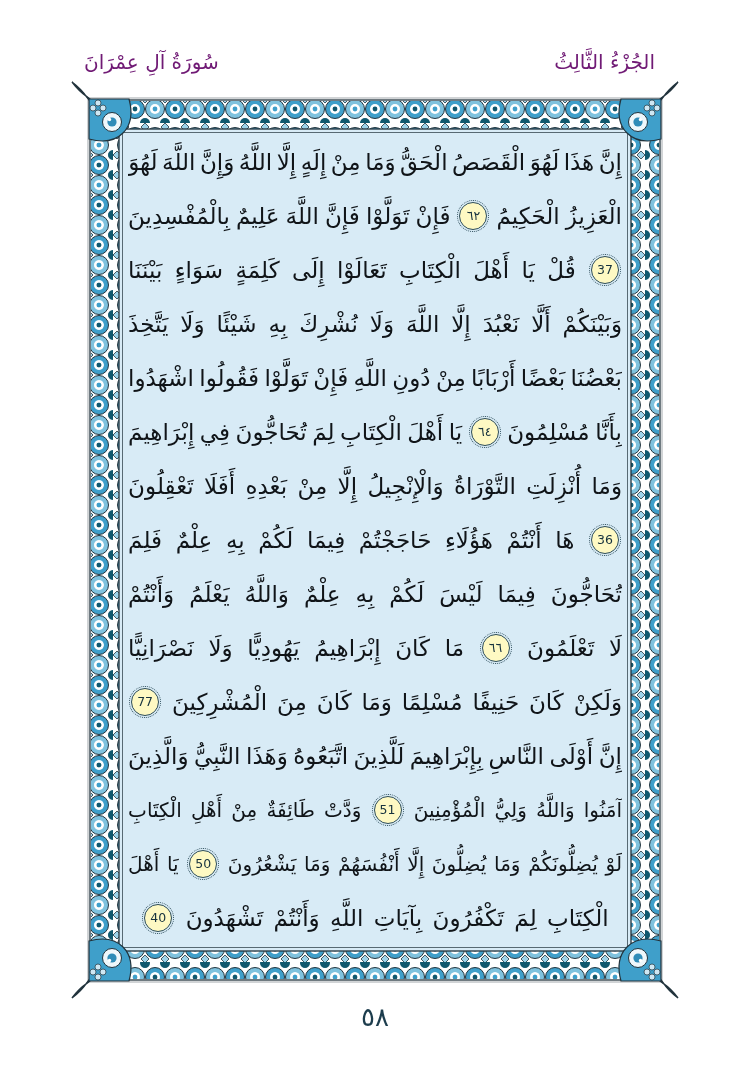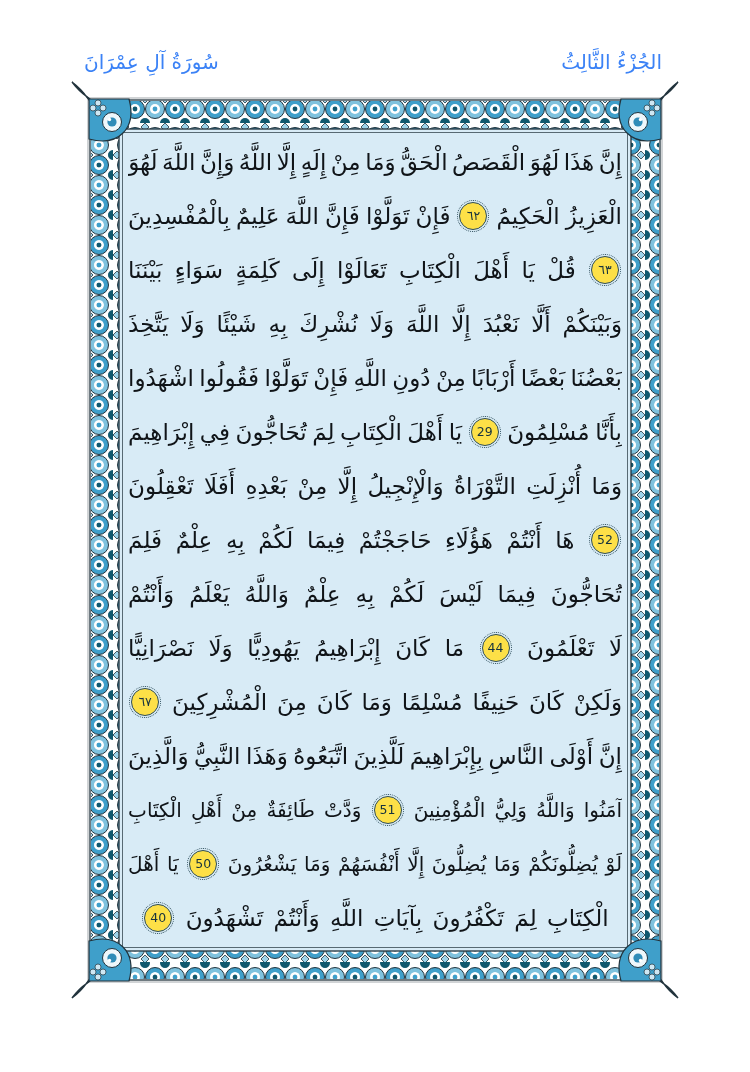--- a/index.html
+++ b/index.html
@@ -15,25 +15,25 @@
     position: relative;
     width: 750px;
     height: 1072px;
     background: #ffffff;
   }
   
   .hdr {
     position: absolute;
     top: 50px;
     font-size: 20px;
-    color: #3b82f6;
+    color: #701a75;
     white-space: nowrap;
   }
   #hdr-surah { left: 84px; }
-  #hdr-juz   { right: 88px; }
+  #hdr-juz   { right: 95px; }
 
   
   #frame-svg {
     position: absolute;
     left: 65px;
     top: 75px;
     width: 620px;
     height: 930px;
     overflow: visible;
   }
@@ -63,21 +63,21 @@
     white-space: nowrap;
   }
   .line.dense { font-size: 20px; }
   .line.center { justify-content: center; gap: 0.45em; }
   .w { white-space: nowrap; }
   .ayah {
     flex: 0 0 auto;
     width: 26px;
     height: 26px;
     border-radius: 50%;
-    background: #fde047;
+    background: #fef9c3;
     border: 1.5px solid #2c4c5a;
     outline: 1px dotted #2c4c5a;
     outline-offset: 1px;
     display: inline-flex;
     align-items: center;
     justify-content: center;
     margin: 12px 3px;
   }
   .ayah-num {
     font-size: 12.5px;
@@ -188,21 +188,21 @@
             <span class="ayah-num">٦٢</span>
           </span>
           <span class="w">فَإِنْ</span>
           <span class="w">تَوَلَّوْا</span>
           <span class="w">فَإِنَّ</span>
           <span class="w">اللَّهَ</span>
           <span class="w">عَلِيمٌ</span>
           <span class="w">بِالْمُفْسِدِينَ</span>
         </div><div class="line">
           <span class="ayah">
-            <span class="ayah-num">٦٣</span>
+            <span class="ayah-num">37</span>
           </span>
           <span class="w">قُلْ</span>
           <span class="w">يَا</span>
           <span class="w">أَهْلَ</span>
           <span class="w">الْكِتَابِ</span>
           <span class="w">تَعَالَوْا</span>
           <span class="w">إِلَى</span>
           <span class="w">كَلِمَةٍ</span>
           <span class="w">سَوَاءٍ</span>
           <span class="w">بَيْنَنَا</span>
@@ -226,42 +226,42 @@
           <span class="w">دُونِ</span>
           <span class="w">اللَّهِ</span>
           <span class="w">فَإِنْ</span>
           <span class="w">تَوَلَّوْا</span>
           <span class="w">فَقُولُوا</span>
           <span class="w">اشْهَدُوا</span>
         </div><div class="line">
           <span class="w">بِأَنَّا</span>
           <span class="w">مُسْلِمُونَ</span>
           <span class="ayah">
-            <span class="ayah-num">29</span>
+            <span class="ayah-num">٦٤</span>
           </span>
           <span class="w">يَا</span>
           <span class="w">أَهْلَ</span>
           <span class="w">الْكِتَابِ</span>
           <span class="w">لِمَ</span>
           <span class="w">تُحَاجُّونَ</span>
           <span class="w">فِي</span>
           <span class="w">إِبْرَاهِيمَ</span>
         </div><div class="line">
           <span class="w">وَمَا</span>
           <span class="w">أُنْزِلَتِ</span>
           <span class="w">التَّوْرَاةُ</span>
           <span class="w">وَالْإِنْجِيلُ</span>
           <span class="w">إِلَّا</span>
           <span class="w">مِنْ</span>
           <span class="w">بَعْدِهِ</span>
           <span class="w">أَفَلَا</span>
           <span class="w">تَعْقِلُونَ</span>
         </div><div class="line">
           <span class="ayah">
-            <span class="ayah-num">52</span>
+            <span class="ayah-num">36</span>
           </span>
           <span class="w">هَا</span>
           <span class="w">أَنْتُمْ</span>
           <span class="w">هَؤُلَاءِ</span>
           <span class="w">حَاجَجْتُمْ</span>
           <span class="w">فِيمَا</span>
           <span class="w">لَكُمْ</span>
           <span class="w">بِهِ</span>
           <span class="w">عِلْمٌ</span>
           <span class="w">فَلِمَ</span>
@@ -272,39 +272,39 @@
           <span class="w">لَكُمْ</span>
           <span class="w">بِهِ</span>
           <span class="w">عِلْمٌ</span>
           <span class="w">وَاللَّهُ</span>
           <span class="w">يَعْلَمُ</span>
           <span class="w">وَأَنْتُمْ</span>
         </div><div class="line">
           <span class="w">لَا</span>
           <span class="w">تَعْلَمُونَ</span>
           <span class="ayah">
-            <span class="ayah-num">44</span>
+            <span class="ayah-num">٦٦</span>
           </span>
           <span class="w">مَا</span>
           <span class="w">كَانَ</span>
           <span class="w">إِبْرَاهِيمُ</span>
           <span class="w">يَهُودِيًّا</span>
           <span class="w">وَلَا</span>
           <span class="w">نَصْرَانِيًّا</span>
         </div><div class="line">
           <span class="w">وَلَكِنْ</span>
           <span class="w">كَانَ</span>
           <span class="w">حَنِيفًا</span>
           <span class="w">مُسْلِمًا</span>
           <span class="w">وَمَا</span>
           <span class="w">كَانَ</span>
           <span class="w">مِنَ</span>
           <span class="w">الْمُشْرِكِينَ</span>
           <span class="ayah">
-            <span class="ayah-num">٦٧</span>
+            <span class="ayah-num">77</span>
           </span>
         </div><div class="line">
           <span class="w">إِنَّ</span>
           <span class="w">أَوْلَى</span>
           <span class="w">النَّاسِ</span>
           <span class="w">بِإِبْرَاهِيمَ</span>
           <span class="w">لَلَّذِينَ</span>
           <span class="w">اتَّبَعُوهُ</span>
           <span class="w">وَهَذَا</span>
           <span class="w">النَّبِيُّ</span>
@@ -343,14 +343,15 @@
           <span class="w">بِآيَاتِ</span>
           <span class="w">اللَّهِ</span>
           <span class="w">وَأَنْتُمْ</span>
           <span class="w">تَشْهَدُونَ</span>
           <span class="ayah">
             <span class="ayah-num">40</span>
           </span>
         </div></div>
   </div>
 
+  <div id="page-number">٥٨</div>
 
 </div>
 
 </body></html>

